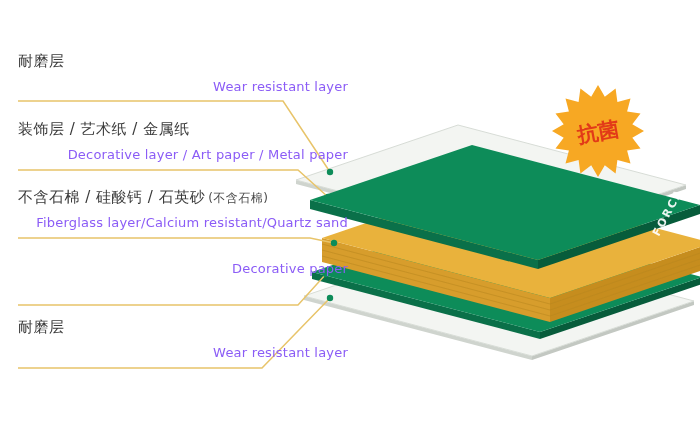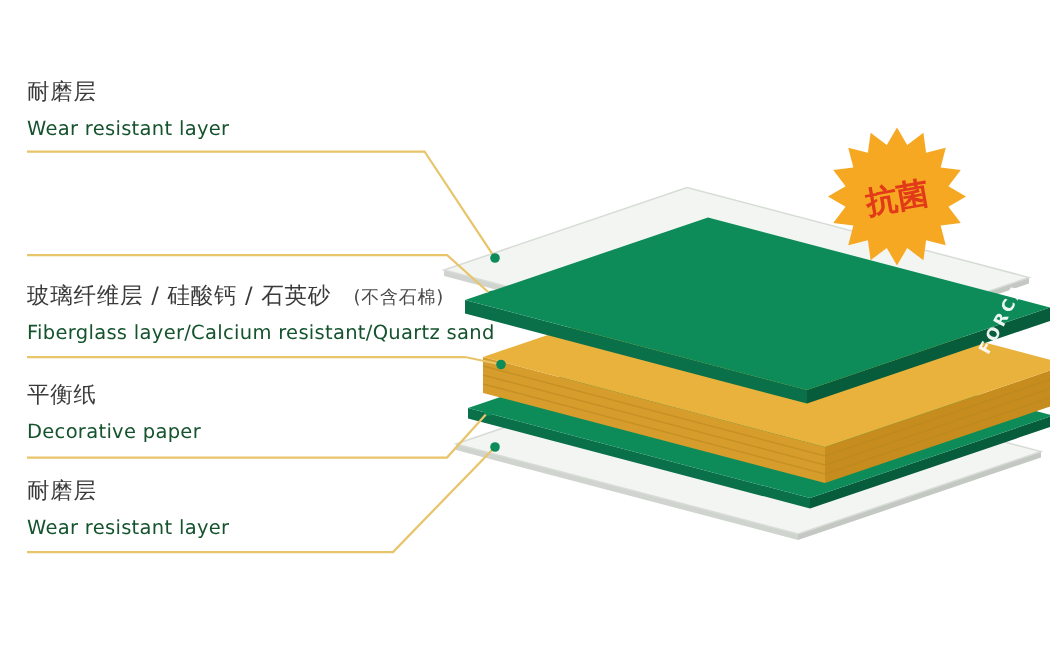--- a/index.html
+++ b/index.html
@@ -4,22 +4,22 @@
 <style>
   html,body{margin:0;padding:0;background:#ffffff;}
   .stage{
     position:relative;width:700px;height:438px;background:#ffffff;overflow:hidden;
     font-family:"DejaVu Sans","Liberation Sans",sans-serif;
   }
   .svg-layer{position:absolute;left:0;top:0;width:700px;height:438px;}
   .labels{position:absolute;left:18px;top:0;width:330px;height:407px;}
   .label-group{position:absolute;left:0;width:330px;}
   .zh{font-size:15px;line-height:19px;color:#3a3a3a;font-weight:500;letter-spacing:0.5px;}
-  .zh .note{font-size:12px;margin-left:15px;color:#4a4a4a;font-weight:400;}
-  .en{font-size:13px;line-height:16px;color:#14532d;margin-top:7px;letter-spacing:0.2px;}
+  .zh .note{font-size:12px;margin-left:3px;color:#4a4a4a;font-weight:400;}
+  .en{font-size:13px;line-height:16px;color:#8b5cf6;margin-top:7px;letter-spacing:0.2px;text-align:right;}
 </style>
 </head>
 <body>
 
 <div class="stage">
 
   <svg class="svg-layer" viewBox="0 0 700 438">
 
     <g>
       <polygon points="304,296 532,356 532,360 304,300" fill="#cfd4ce"></polygon>
@@ -79,28 +79,31 @@
     </g>
   </svg>
 
   <div class="labels">
 
     <div class="label-group" style="top:52px">
       <div class="zh"><span>耐磨层</span><span class="note"></span></div>
       <div class="en">Wear resistant layer</div>
     </div>
 
+    <div class="label-group" style="top:120px">
+      <div class="zh"><span>装饰层 / 艺术纸 / 金属纸</span><span class="note"></span></div>
+      <div class="en">Decorative layer / Art paper / Metal paper</div>
+    </div>
 
     <div class="label-group" style="top:188px">
-      <div class="zh"><span>玻璃纤维层 / 硅酸钙 / 石英砂</span><span class="note">(不含石棉)</span></div>
+      <div class="zh"><span>不含石棉 / 硅酸钙 / 石英砂</span><span class="note">(不含石棉)</span></div>
       <div class="en">Fiberglass layer/Calcium resistant/Quartz sand</div>
     </div>
 
     <div class="label-group" style="top:254px">
-      <div class="zh"><span>平衡纸</span><span class="note"></span></div>
       <div class="en">Decorative paper</div>
     </div>
 
     <div class="label-group" style="top:318px">
       <div class="zh"><span>耐磨层</span><span class="note"></span></div>
       <div class="en">Wear resistant layer</div>
     </div>
 
   </div>
 </div>

